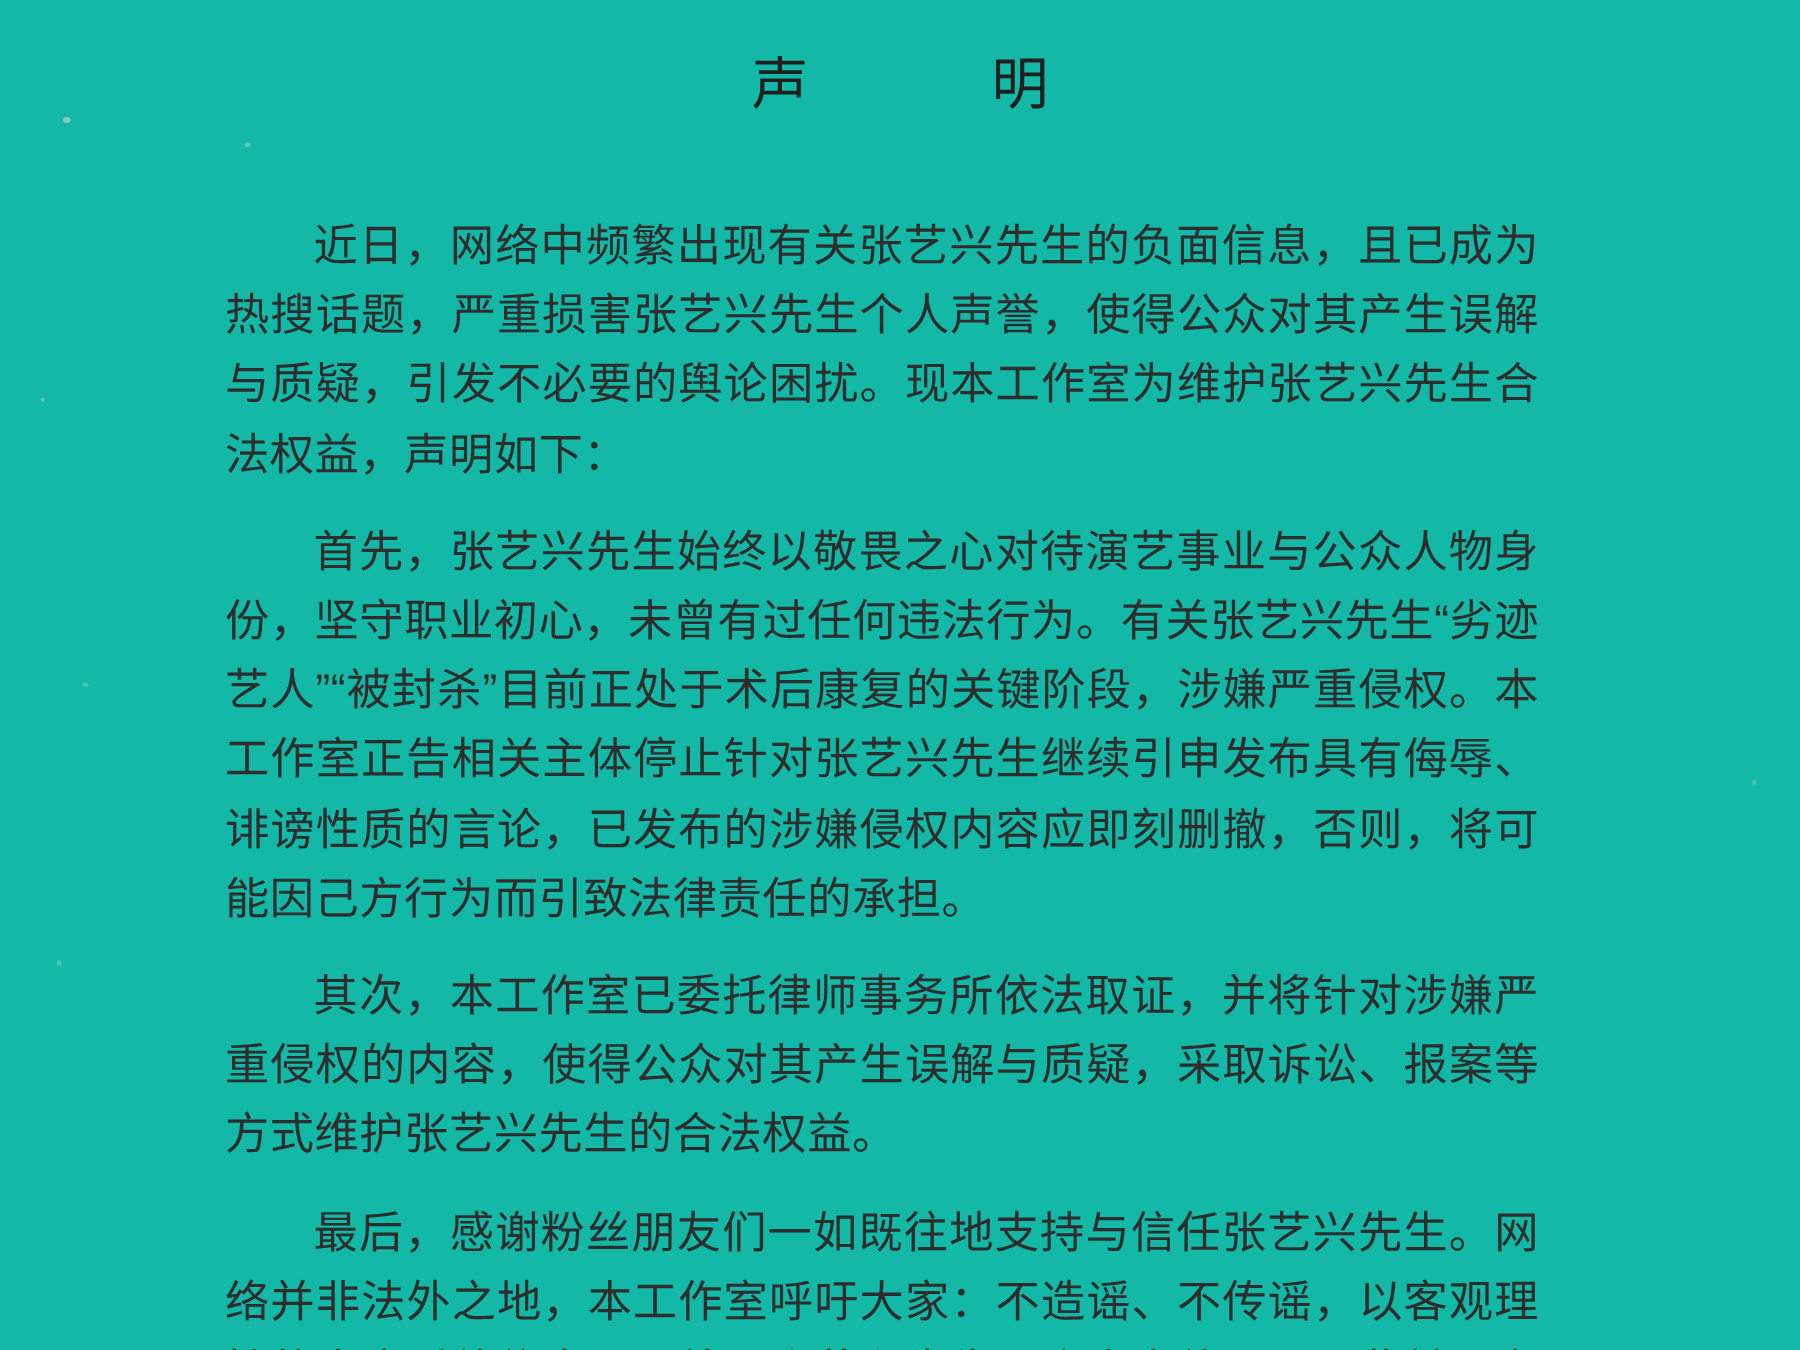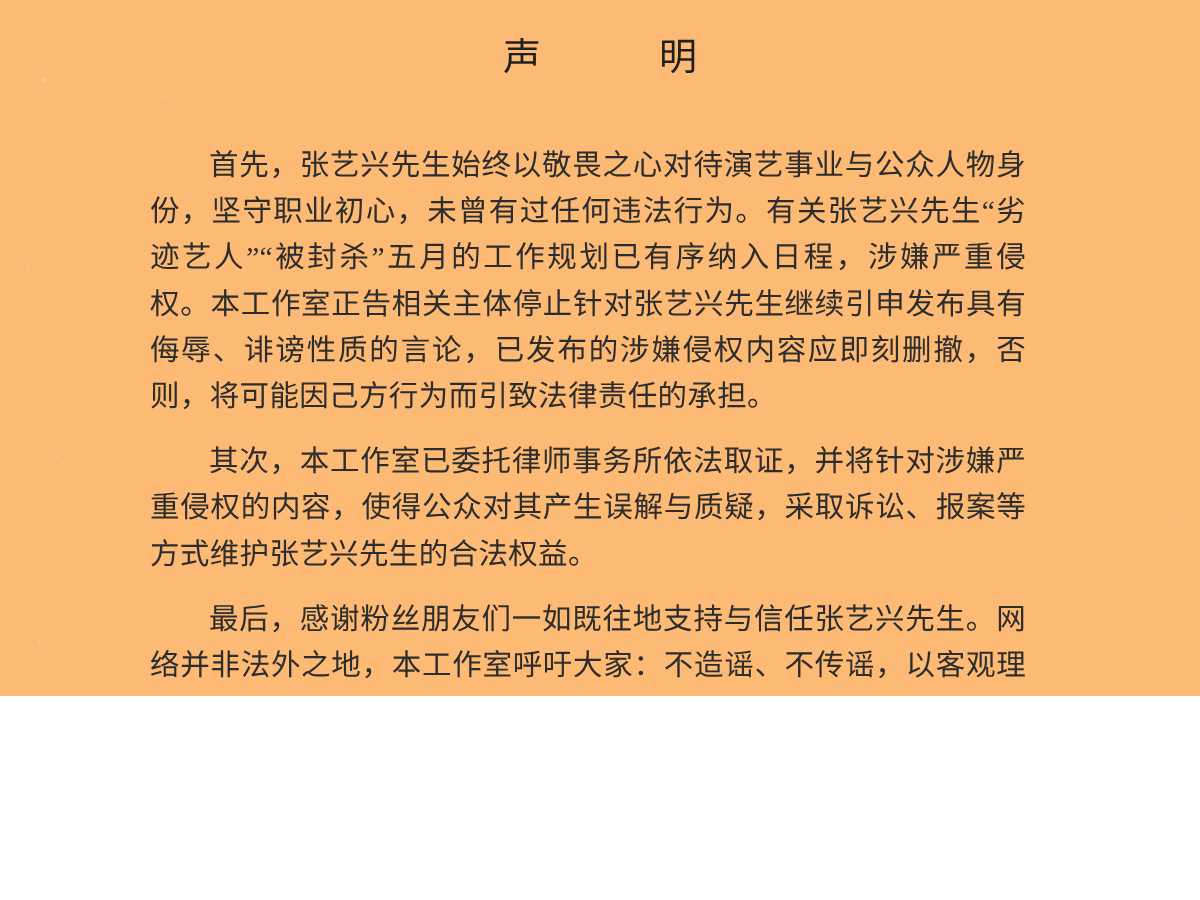--- a/index.html
+++ b/index.html
@@ -5,24 +5,24 @@
 <style>
   html, body {
     margin: 0;
     padding: 0;
     background: #ffffff;
   }
 
   .page {
     position: relative;
     width: 1200px;
-    height: 696px;
-    background: #fdba74;
+    height: 900px;
+    background: #14b8a6;
     overflow: hidden;
-    font-family: Liberation Serif, serif;
+    font-family: Liberation Sans, sans-serif;
     color: #2b2b2b;
     box-sizing: border-box;
   }
 
   
   .speck {
     position: absolute;
     background: #d9d9d9;
     border-radius: 50%;
     opacity: 0.55;
@@ -80,18 +80,19 @@
   <span class="speck s1"></span>
   <span class="speck s2"></span>
   <span class="speck s3"></span>
   <span class="speck s4"></span>
   <span class="speck s5"></span>
   <span class="speck s6"></span>
 
   <h1 class="doc-title">声    明</h1>
 
   <div class="body-block">
-    <p class="para">首先，张艺兴先生始终以敬畏之心对待演艺事业与公众人物身份，坚守职业初心，未曾有过任何违法行为。有关张艺兴先生“劣迹艺人”“被封杀”五月的工作规划已有序纳入日程，涉嫌严重侵权。本工作室正告相关主体停止针对张艺兴先生继续引申发布具有侮辱、诽谤性质的言论，已发布的涉嫌侵权内容应即刻删撤，否则，将可能因己方行为而引致法律责任的承担。</p>
+    <p class="para">近日，网络中频繁出现有关张艺兴先生的负面信息，且已成为热搜话题，严重损害张艺兴先生个人声誉，使得公众对其产生误解与质疑，引发不必要的舆论困扰。现本工作室为维护张艺兴先生合法权益，声明如下：</p>
+    <p class="para">首先，张艺兴先生始终以敬畏之心对待演艺事业与公众人物身份，坚守职业初心，未曾有过任何违法行为。有关张艺兴先生“劣迹艺人”“被封杀”目前正处于术后康复的关键阶段，涉嫌严重侵权。本工作室正告相关主体停止针对张艺兴先生继续引申发布具有侮辱、诽谤性质的言论，已发布的涉嫌侵权内容应即刻删撤，否则，将可能因己方行为而引致法律责任的承担。</p>
     <p class="para">其次，本工作室已委托律师事务所依法取证，并将针对涉嫌严重侵权的内容，使得公众对其产生误解与质疑，采取诉讼、报案等方式维护张艺兴先生的合法权益。</p>
     <p class="para">最后，感谢粉丝朋友们一如既往地支持与信任张艺兴先生。网络并非法外之地，本工作室呼吁大家：不造谣、不传谣，以客观理性的态度看待信息。另外，张艺兴先生因个人身体原因，此前已完成相关手术，目前正处于术后康复的关键阶段，需遵医嘱休养一段时间。张艺兴先生四月、五月的工作规划已有序纳入日程，一切稳步推进，未来，张艺兴先生将以更加优质的作品回馈大家的厚爱。</p>
   </div>
 
 </div>
 
 </body></html>

